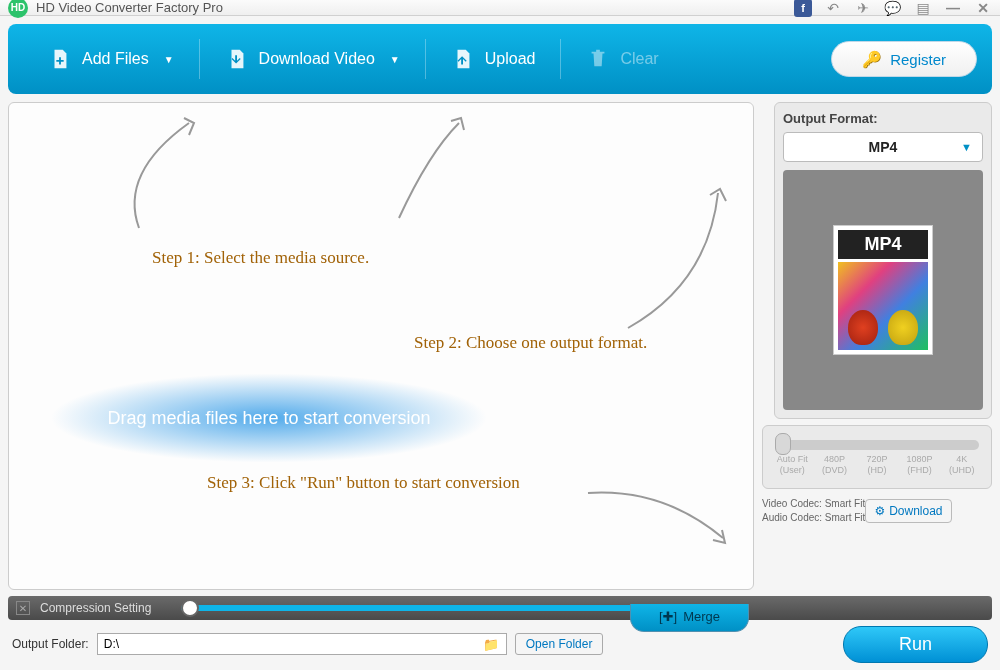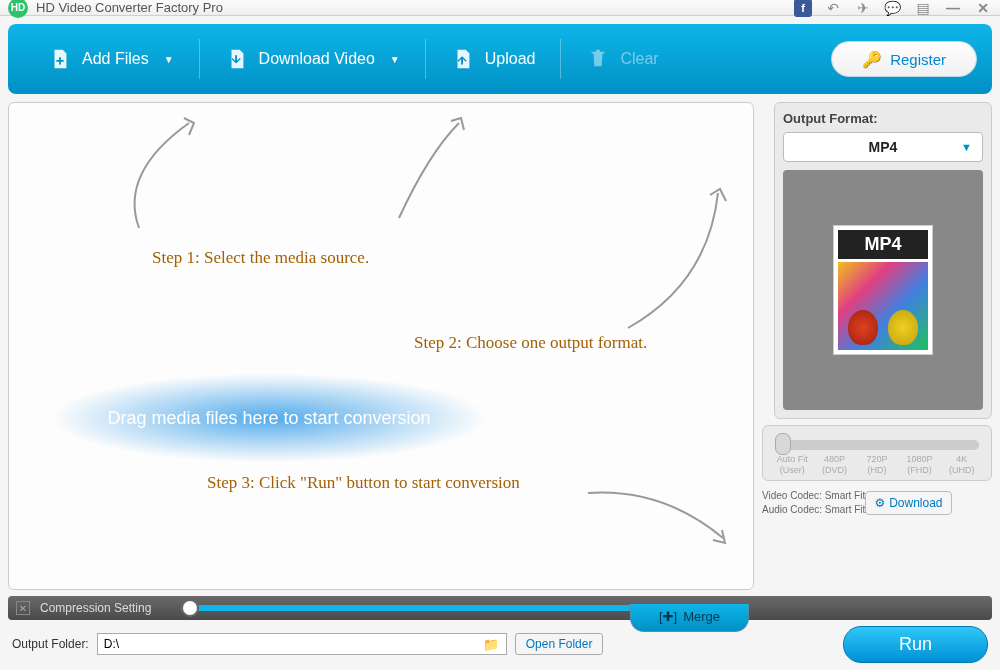--- a/index.html
+++ b/index.html
@@ -36,21 +36,21 @@
 .of-label { font-size: 13px; color: #444; font-weight: bold; margin-bottom: 6px; }
 .format-select { background: #fff; border: 1px solid #bbb; border-radius: 4px; height: 30px; display: flex; align-items: center; justify-content: center; font-weight: bold; font-size: 14px; color: #222; position: relative; cursor: pointer; }
 .format-select .chev { position: absolute; right: 10px; color: #0090c5; font-size: 11px; }
 .format-preview { background: #888; border-radius: 4px; margin-top: 8px; height: 240px; display: flex; align-items: center; justify-content: center; }
 .mp4-card { width: 100px; height: 130px; background: #fff; border: 1px solid #ccc; padding: 4px; display: flex; flex-direction: column; }
 .mp4-label { background: #222; color: #fff; font-weight: bold; text-align: center; padding: 4px 0; font-size: 18px; }
 .mp4-img { flex: 1; background: linear-gradient(135deg,#f0c020 0%,#e04080 30%,#4080e0 60%,#20c060 100%); margin-top: 3px; position: relative; overflow: hidden; }
 .mp4-img::before { content: ""; position: absolute; bottom: 5px; left: 10px; width: 30px; height: 35px; background: radial-gradient(circle,#e04020,#a02010); border-radius: 50% 50% 45% 45%; }
 .mp4-img::after { content: ""; position: absolute; bottom: 5px; right: 10px; width: 30px; height: 35px; background: radial-gradient(circle,#f0d020,#c0a010); border-radius: 50% 50% 45% 45%; }
 
-.quality-box { background: #eaeaea; border: 1px solid #ccc; border-radius: 6px; padding: 8px 8px 4px; }
+.quality-box { background: #eaeaea; border: 1px solid #ccc; border-radius: 6px; padding: 8px 8px 12px; }
 .quality-slider { height: 10px; background: #ccc; border-radius: 5px; position: relative; margin: 6px 4px 4px; }
 .quality-thumb { position: absolute; left: 0; top: -7px; width: 16px; height: 22px; background: #d8d8d8; border: 1px solid #aaa; border-radius: 7px; }
 .quality-labels { display: flex; justify-content: space-between; font-size: 9px; color: #aaa; margin-top: 4px; }
 .quality-labels div { text-align: center; flex: 1; line-height: 1.2; }
 
 .codec-row { display: flex; justify-content: flex-start; align-items: center; margin-top: 2px; }
 .codec-info { font-size: 10px; color: #666; line-height: 1.4; }
 .settings-btn { background: #f5f5f5; border: 1px solid #bbb; border-radius: 4px; padding: 4px 8px; font-size: 12px; color: #0078c0; cursor: pointer; display: flex; align-items: center; gap: 4px; }
 
 .compression-bar { height: 24px; background: linear-gradient(#6a6a6a,#4a4a4a); margin: 6px 8px 0; border-radius: 4px; display: flex; align-items: center; padding: 0 8px; color: #ddd; font-size: 12px; gap: 10px; }

